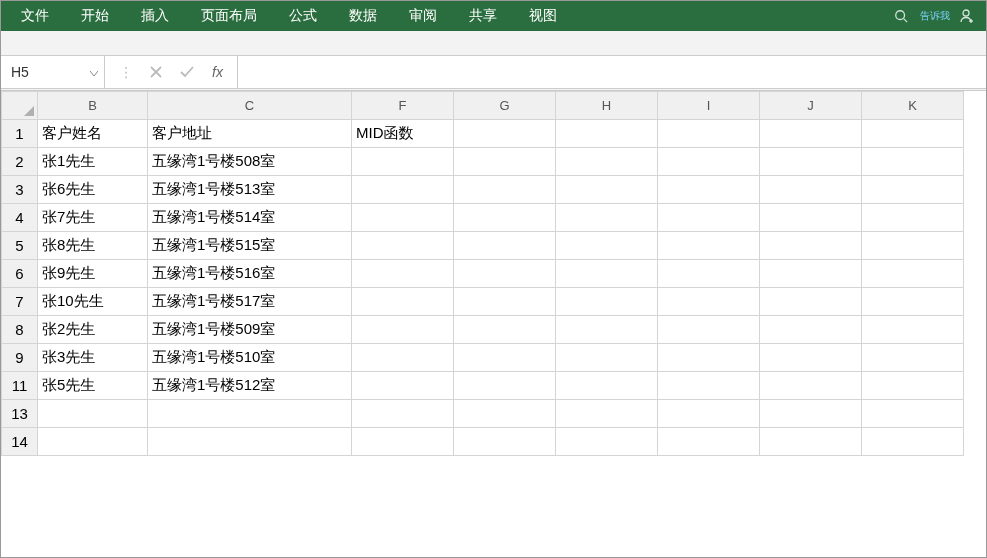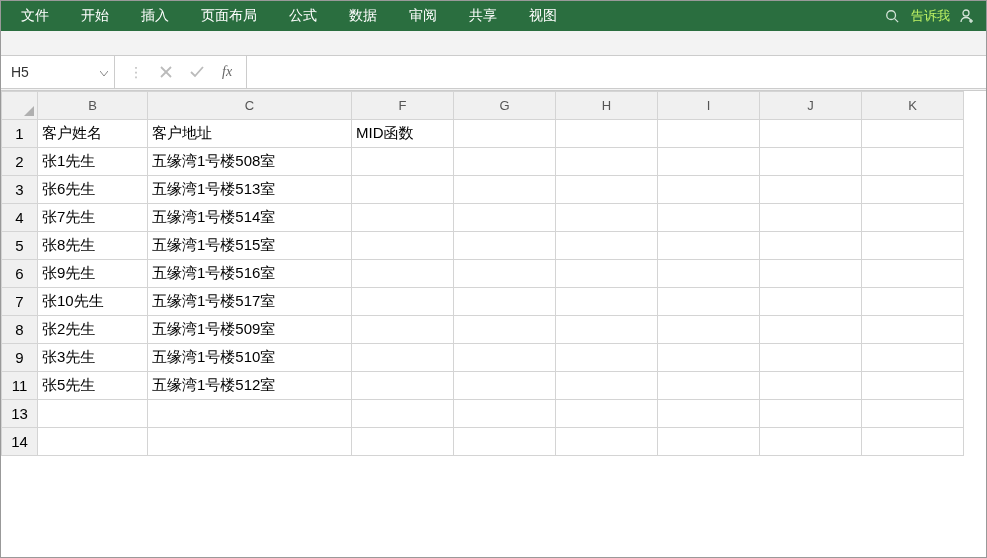--- a/index.html
+++ b/index.html
@@ -32,22 +32,22 @@
       margin-left: auto;
       display: flex;
       align-items: center;
       gap: 8px;
       padding-right: 8px;
     }
     .tell-me {
       display: flex;
       align-items: center;
       gap: 12px;
-      color: #bef264;
-      font-size: 13px;
+      color: #7dd3fc;
+      font-size: 10px;
     }
     .search-icon svg, .share-icon svg {
       display: block;
     }
     .formula-area {
       height: 60px;
       background: #f3f3f3;
       border-bottom: 1px solid #ccc;
       display: flex;
       flex-direction: column;
@@ -55,21 +55,21 @@
     .formula-bar {
       display: flex;
       align-items: center;
       height: 34px;
       background: #fff;
       margin-top: 24px;
       border-top: 1px solid #ccc;
       border-bottom: 1px solid #ccc;
     }
     .name-box {
-      width: 114px;
+      width: 104px;
       height: 100%;
       border-right: 1px solid #ccc;
       display: flex;
       align-items: center;
       padding: 0 10px;
       background: #fff;
       font-size: 14px;
       color: #333;
       position: relative;
     }
@@ -87,21 +87,21 @@
       height: 100%;
       color: #999;
     }
     .fx-btn {
       cursor: pointer;
       display: flex;
       align-items: center;
     }
     .fx-label {
       font-style: italic;
-      font-family: Liberation Serif, serif;
+      font-family: Liberation Sans, sans-serif;
       color: #666;
     }
     .formula-input {
       flex: 1;
       height: 100%;
       border: none;
       outline: none;
       padding: 0 10px;
       font-size: 14px;
       background: #fff;

